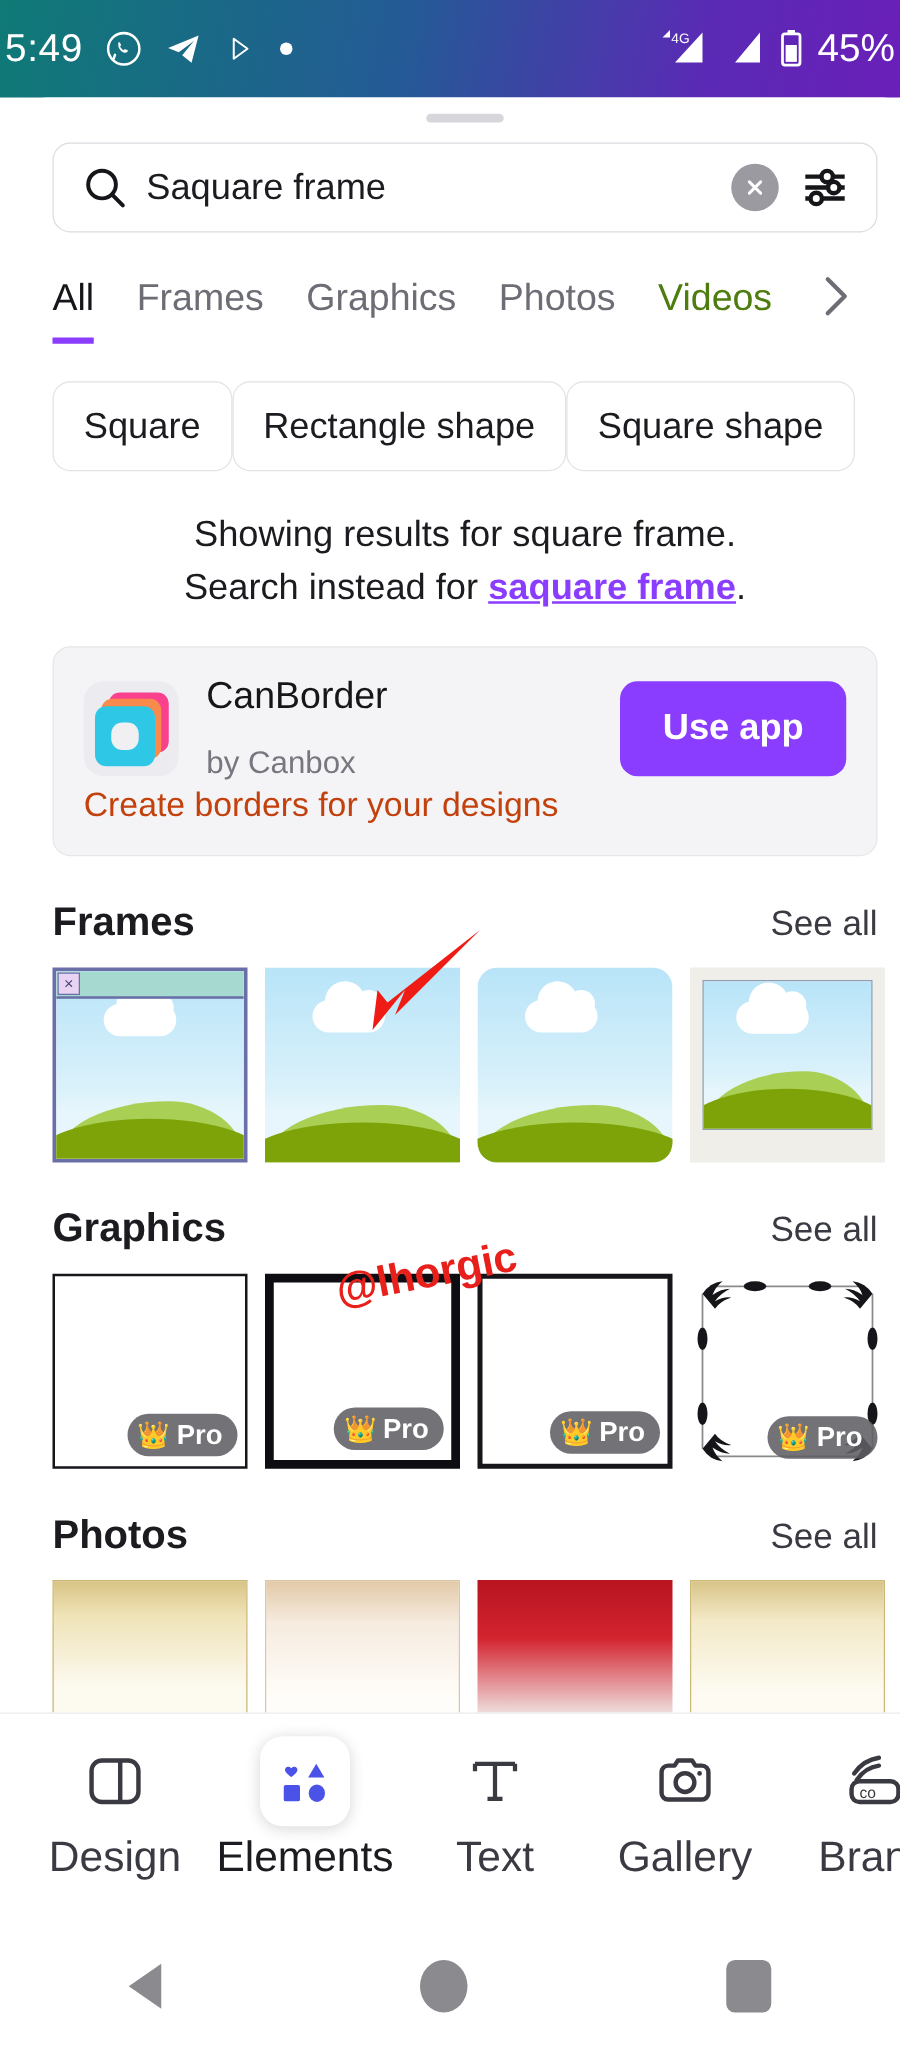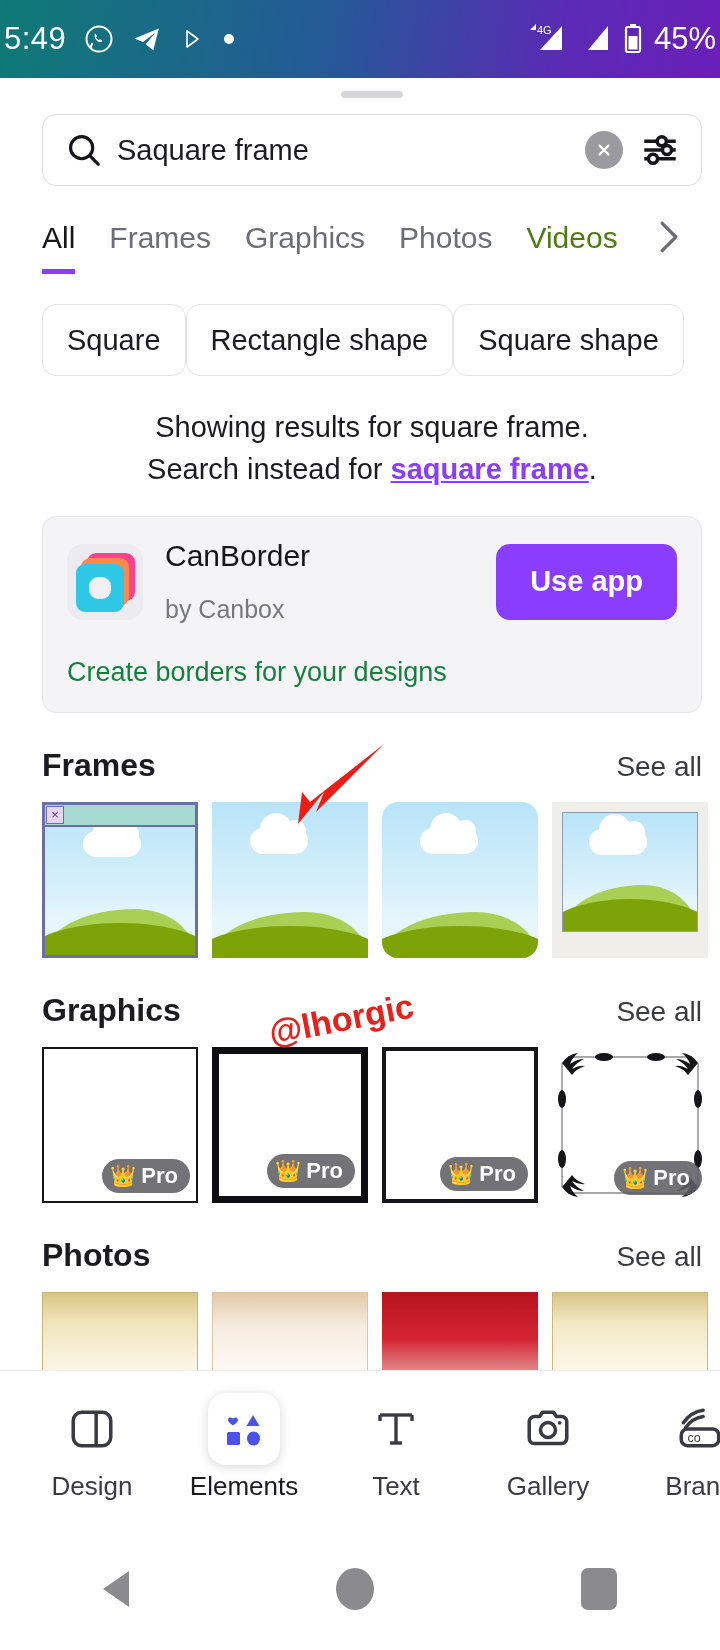--- a/index.html
+++ b/index.html
@@ -95,21 +95,21 @@
   .sq-cyan   { width: 48px; height: 48px; left: 9px;   bottom: 8px; background: #2ec8e6; }
   .sq-hole   { width: 22px; height: 22px; left: 22px;  bottom: 21px; background: #f0f0f3; border-radius:4px; }
   .appmeta { flex: 1; }
   .appname { font-size: 30px; color: #16161a; }
   .appby { font-size: 25px; color: #77777f; margin-top: 22px; }
   .useapp {
     background: #8b3dff; color: #fff; border: none; border-radius: 14px;
     height: 76px; padding: 0 34px; font-size: 29px; font-weight: 700; cursor: pointer;
     font-family:"Liberation Sans", sans-serif;
   }
-  .appdesc { font-size: 27px; color: #15803d; margin-top: 33px; }
+  .appdesc { font-size: 27px; color: #c2410c; margin-top: 4px; }
 
   
   .sec-head {
     display: flex; align-items: baseline; justify-content: space-between;
     padding: 0 30px; margin-top: 34px;
   }
   .sec-title { font-size: 32px; font-weight: 700; color: #1b1b20; }
   .see-all { font-size: 28px; color: #3a3a42; cursor: pointer; }
 
   .row { display: flex; gap: 14px; padding: 0 30px; margin-top: 18px; }
@@ -168,21 +168,21 @@
   .bottombar {
     position:absolute; left:0; bottom: 122px; width: 720px; height: 158px;
     background:#fff; border-top: 1.5px solid #ebebee;
     display:flex; align-items:center; padding: 0 16px; z-index: 30;
   }
   .navitem {
     width: 152px; flex-shrink:0; display:flex; flex-direction:column; align-items:center; gap: 11px;
     cursor:pointer;
   }
   .navicon { height: 62px; display:flex; align-items:center; justify-content:center; }
-  .navlabel { font-size: 26px; color: #3a3a42; }
+  .navlabel { font-size: 34px; color: #3a3a42; }
   .navitem.active .navlabel { color:#1b1b20; }
   .elem-card {
     width: 72px; height: 72px; border-radius: 18px; background:#fff;
     box-shadow: 0 2px 12px rgba(0,0,0,.16); display:flex; align-items:center; justify-content:center;
   }
 
   
   .androidnav {
     position:absolute; left:0; bottom:0; width:720px; height:122px; background:#fff;
     display:flex; align-items:center; justify-content:space-around; z-index:31;

